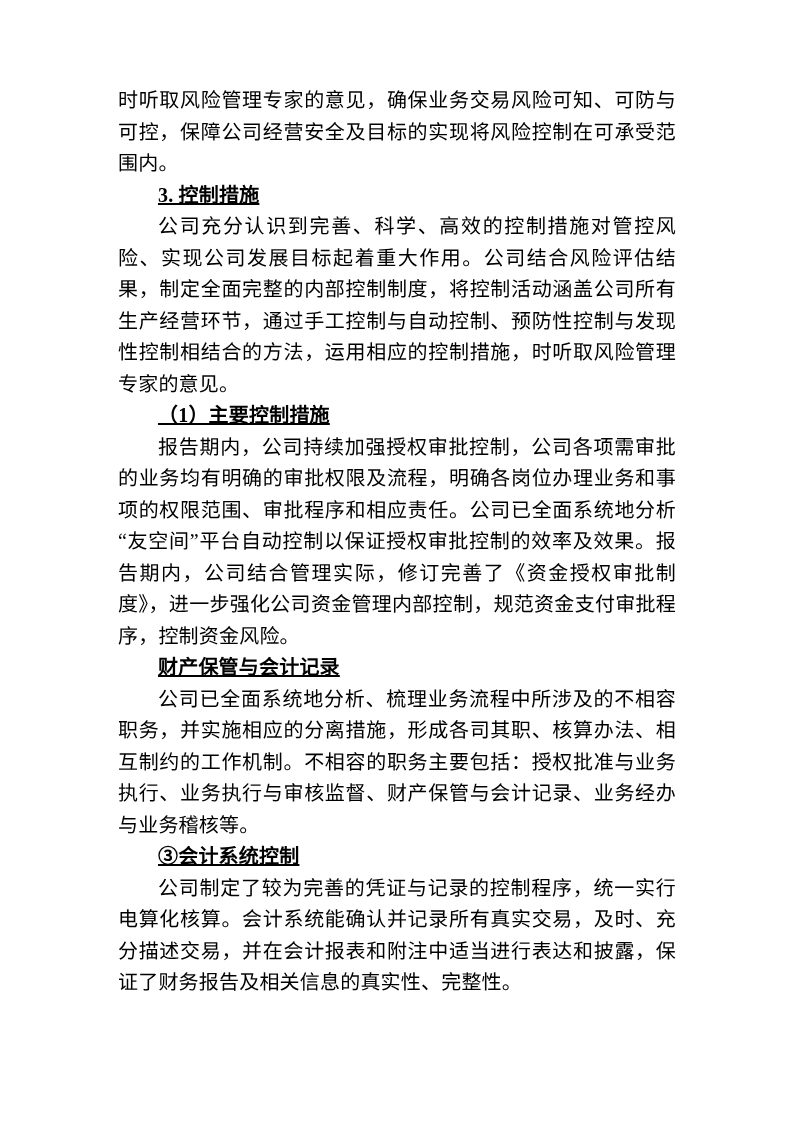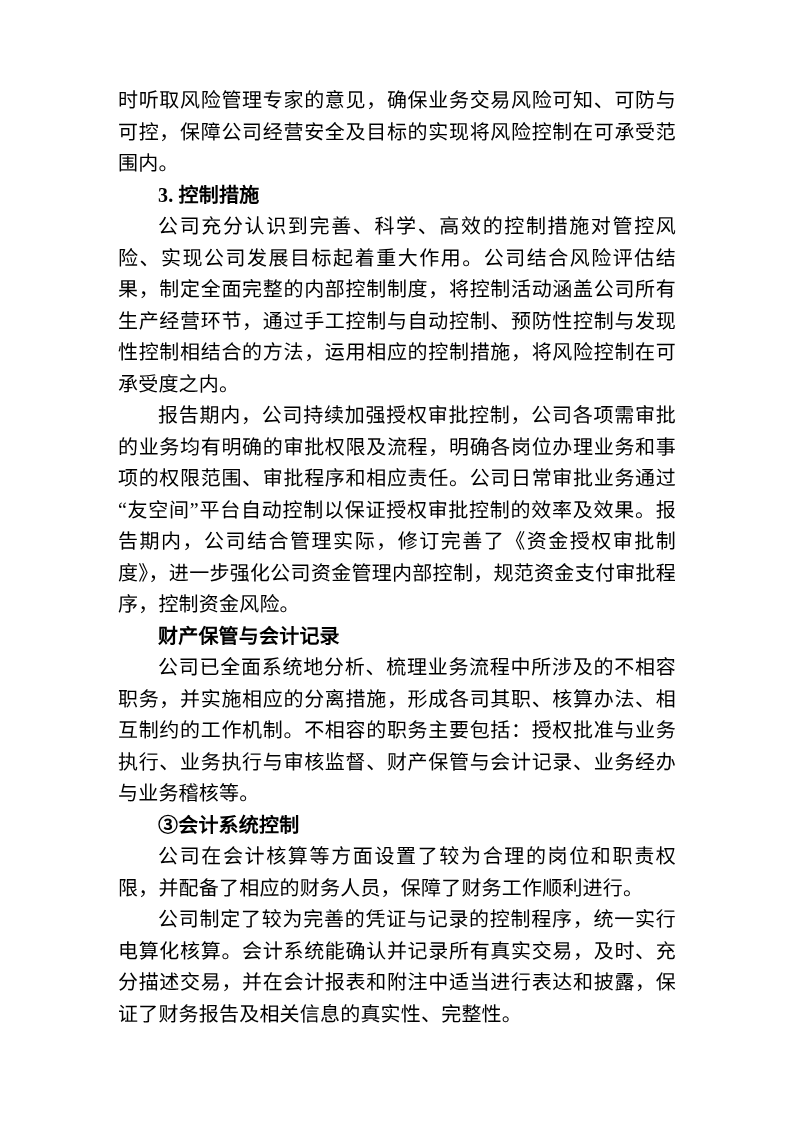--- a/index.html
+++ b/index.html
@@ -34,43 +34,44 @@
 
   .para.no-indent {
     text-indent: 0;
   }
 
   .heading {
     font-weight: bold;
     text-align: left;
     text-indent: 2em;
     letter-spacing: 0.2px;
+    text-decoration: underline;
   }
 </style>
 </head>
 <body>
 
 <div class="page">
   <div class="content">
 
     <p class="para no-indent">时听取风险管理专家的意见，确保业务交易风险可知、可防与可控，保障公司经营安全及目标的实现将风险控制在可承受范围内。</p>
 
     <p class="heading">3. 控制措施</p>
 
-    <p class="para">公司充分认识到完善、科学、高效的控制措施对管控风险、实现公司发展目标起着重大作用。公司结合风险评估结果，制定全面完整的内部控制制度，将控制活动涵盖公司所有生产经营环节，通过手工控制与自动控制、预防性控制与发现性控制相结合的方法，运用相应的控制措施，将风险控制在可承受度之内。</p>
+    <p class="para">公司充分认识到完善、科学、高效的控制措施对管控风险、实现公司发展目标起着重大作用。公司结合风险评估结果，制定全面完整的内部控制制度，将控制活动涵盖公司所有生产经营环节，通过手工控制与自动控制、预防性控制与发现性控制相结合的方法，运用相应的控制措施，时听取风险管理专家的意见。</p>
+
+    <p class="heading">（1）主要控制措施</p>
 
 
-
-    <p class="para">报告期内，公司持续加强授权审批控制，公司各项需审批的业务均有明确的审批权限及流程，明确各岗位办理业务和事项的权限范围、审批程序和相应责任。公司日常审批业务通过“友空间”平台自动控制以保证授权审批控制的效率及效果。报告期内，公司结合管理实际，修订完善了《资金授权审批制度》，进一步强化公司资金管理内部控制，规范资金支付审批程序，控制资金风险。</p>
+    <p class="para">报告期内，公司持续加强授权审批控制，公司各项需审批的业务均有明确的审批权限及流程，明确各岗位办理业务和事项的权限范围、审批程序和相应责任。公司已全面系统地分析“友空间”平台自动控制以保证授权审批控制的效率及效果。报告期内，公司结合管理实际，修订完善了《资金授权审批制度》，进一步强化公司资金管理内部控制，规范资金支付审批程序，控制资金风险。</p>
 
     <p class="heading">财产保管与会计记录</p>
 
     <p class="para">公司已全面系统地分析、梳理业务流程中所涉及的不相容职务，并实施相应的分离措施，形成各司其职、核算办法、相互制约的工作机制。不相容的职务主要包括：授权批准与业务执行、业务执行与审核监督、财产保管与会计记录、业务经办与业务稽核等。</p>
 
     <p class="heading">③会计系统控制</p>
 
 
-    <p class="para">公司在会计核算等方面设置了较为合理的岗位和职责权限，并配备了相应的财务人员，保障了财务工作顺利进行。</p>
 
     <p class="para">公司制定了较为完善的凭证与记录的控制程序，统一实行电算化核算。会计系统能确认并记录所有真实交易，及时、充分描述交易，并在会计报表和附注中适当进行表达和披露，保证了财务报告及相关信息的真实性、完整性。</p>
 
   </div>
 </div>
 
 </body></html>

